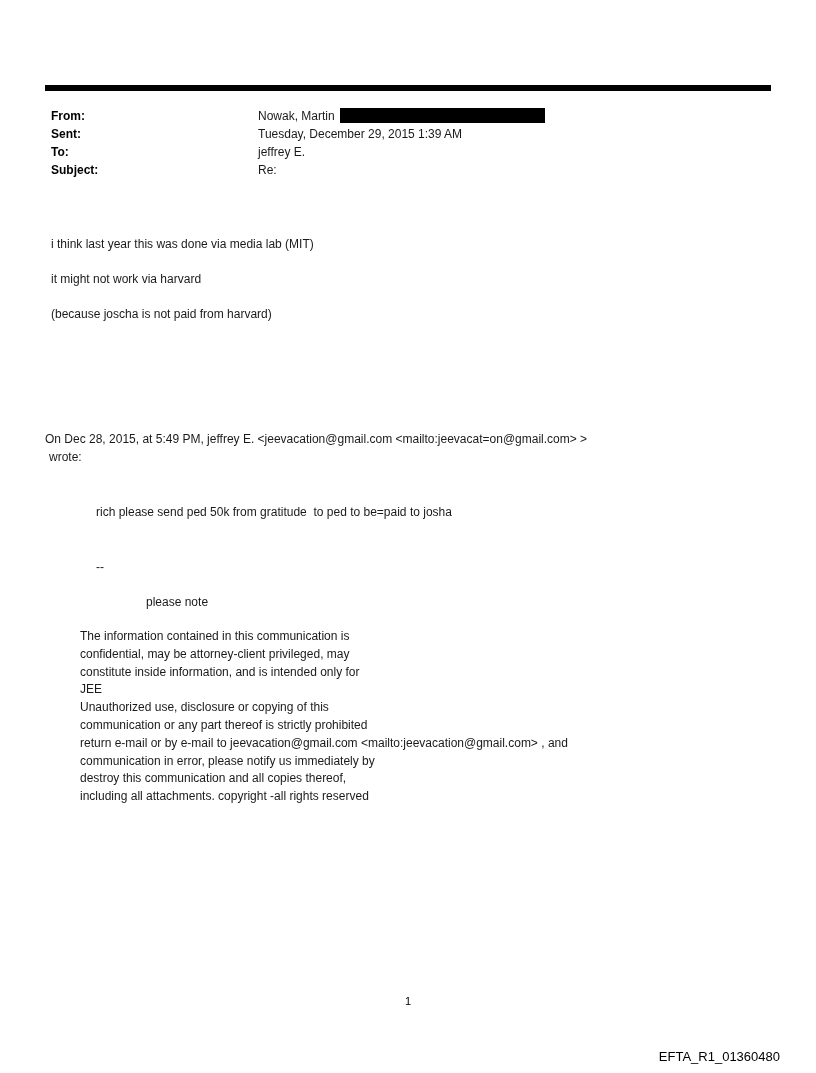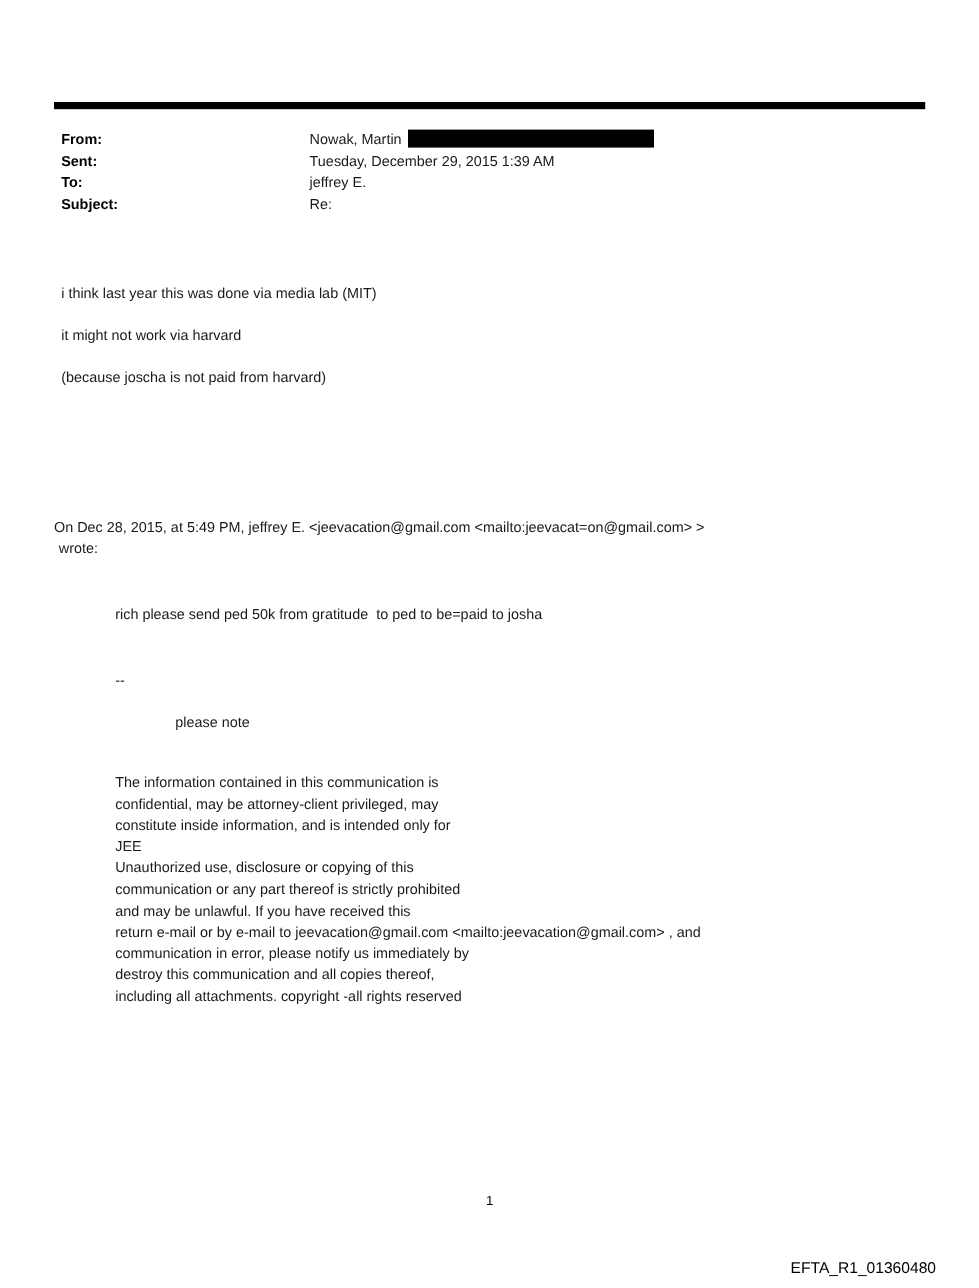--- a/index.html
+++ b/index.html
@@ -91,24 +91,23 @@
   .signature-note {
     position: absolute;
     top: 593px;
     left: 123px;
     line-height: 18px;
     margin-left: 23px;
   }
   .disclaimer {
     position: absolute;
     top: 628px;
-    left: 96px;
+    left: 80px;
     width: 660px;
     line-height: 17.8px;
-    margin-top: 16px;
   }
   .page-number {
     position: absolute;
     top: 995px;
     left: 0;
     width: 100%;
     text-align: center;
     font-size: 11px;
     color: #000000;
   }
@@ -163,21 +162,20 @@
 
   <div class="signature-note">please note</div>
 
   <div class="disclaimer">
       <div>The information contained in this communication is</div>
       <div>confidential, may be attorney-client privileged, may</div>
       <div>constitute inside information, and is intended only for</div>
       <div>JEE</div>
       <div>Unauthorized use, disclosure or copying of this</div>
       <div>communication or any part thereof is strictly prohibited</div>
-      <div>and may be unlawful. If you have received this</div>
       <div>return e-mail or by e-mail to jeevacation@gmail.com &lt;mailto:jeevacation@gmail.com&gt; , and</div>
       <div>communication in error, please notify us immediately by</div>
       <div>destroy this communication and all copies thereof,</div>
       <div>including all attachments. copyright -all rights reserved</div>
     </div>
 
   <div class="page-number">1</div>
 
   <div class="bates-number">EFTA_R1_01360480</div>
 

